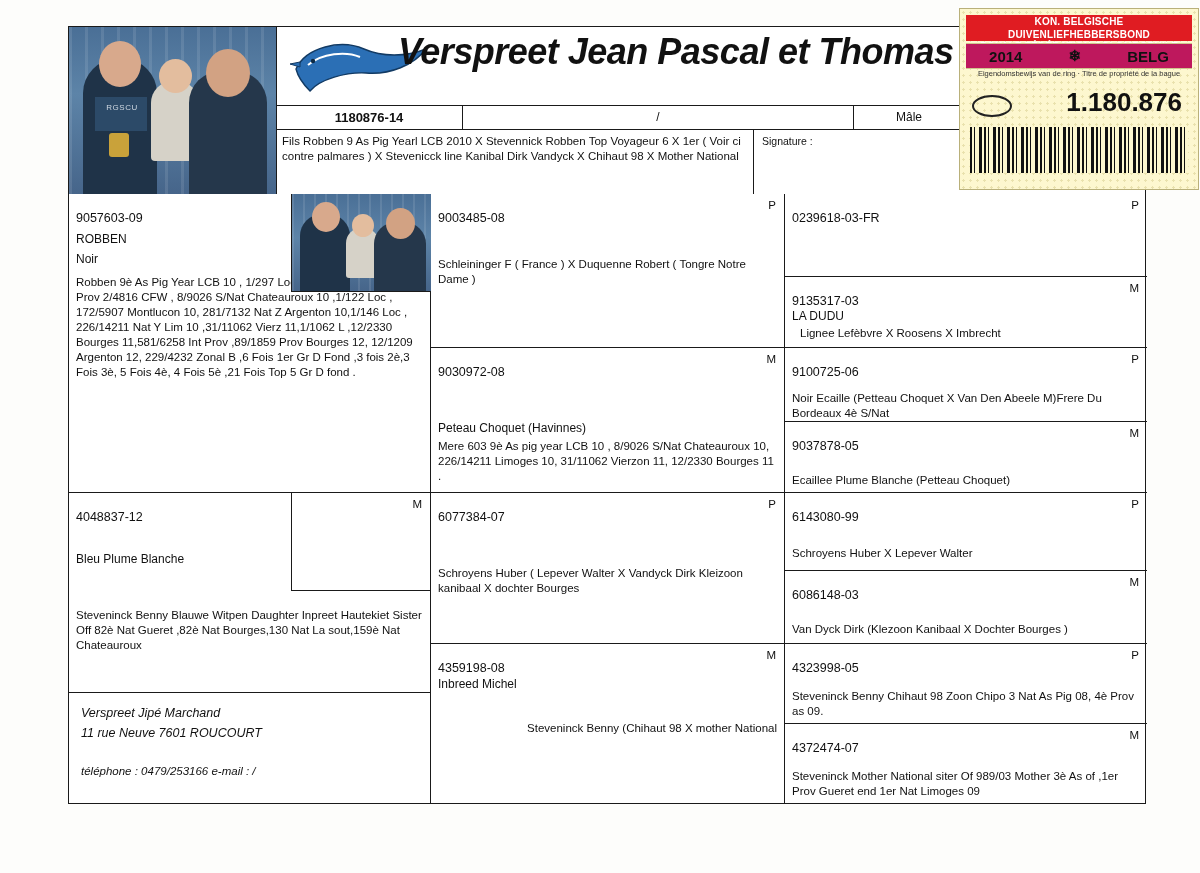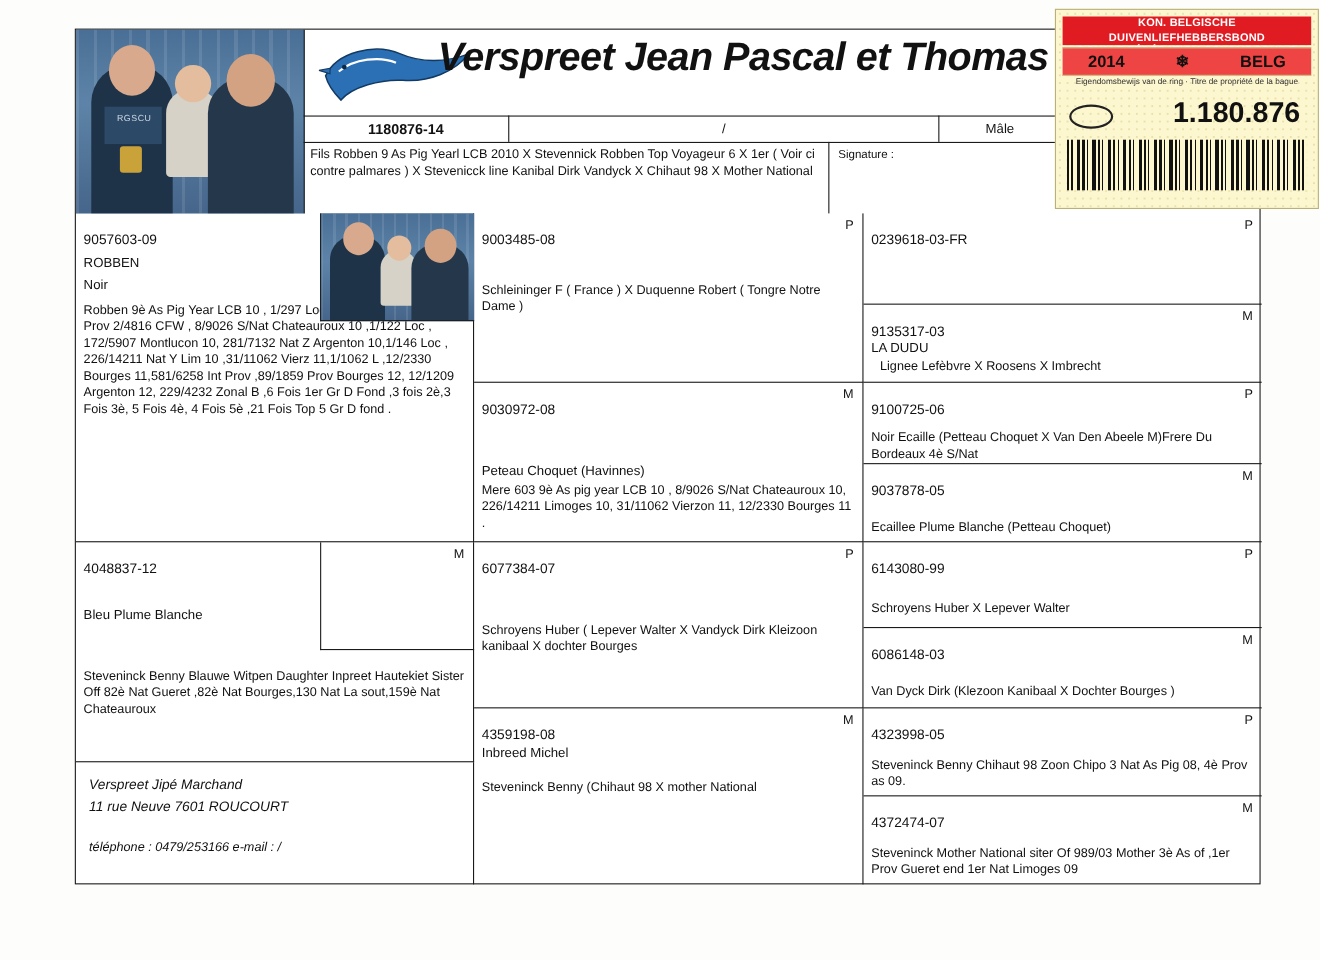--- a/index.html
+++ b/index.html
@@ -84,21 +84,21 @@
     z-index:8;
   }
   .sticker .band{
     position:absolute;left:6px;top:6px;right:6px;height:26px;
     background:#e01c22;color:#fff;font-weight:bold;font-size:10px;
     text-align:center;line-height:12.5px;padding-top:1px;box-sizing:border-box;
     letter-spacing:.2px;
   }
   .sticker .yr{
     position:absolute;left:6px;top:34px;right:6px;height:24px;
-    background:#ef4444;border-top:1px solid #cfc58c;border-bottom:1px solid #cfc58c;
+    background:#be185d;border-top:1px solid #cfc58c;border-bottom:1px solid #cfc58c;
     font-size:15px;font-weight:bold;display:flex;align-items:center;justify-content:space-around;
   }
   .sticker .own{
     position:absolute;left:6px;top:60px;right:6px;
     font-size:7.5px;text-align:center;color:#333;
   }
   .sticker .ringnum{
     position:absolute;left:6px;top:78px;right:6px;height:34px;
     font-size:26px;font-weight:bold;text-align:right;padding-right:10px;box-sizing:border-box;
   }
@@ -250,21 +250,21 @@
     <div class="cell c2" style="top:299px;height:151px;">
       <div class="ring">6077384-07</div>
       <div class="sx">P</div>
       <div class="txt" style="margin-top:42px;">Schroyens Huber ( Lepever Walter X Vandyck Dirk Kleizoon kanibaal X dochter Bourges</div>
     </div>
 
     <div class="cell c2 nb" style="top:450px;height:160px;">
       <div class="ring">4359198-08</div>
       <div class="sx">M</div>
       <div class="name" style="margin-top:2px;">Inbreed Michel</div>
-      <div class="txt" style="margin-top:18px;">Steveninck Benny (Chihaut 98 X mother National</div>
+      <div class="txt" style="margin-top:30px;text-align:right;">Steveninck Benny (Chihaut 98 X mother National</div>
     </div>
 
     <div class="cell c3 nr" style="top:0;height:83px;">
       <div class="ring">0239618-03-FR</div>
       <div class="sx">P</div>
     </div>
 
     <div class="cell c3 nr" style="top:83px;height:71px;">
       <div class="ring">9135317-03</div>
       <div class="sx">M</div>

